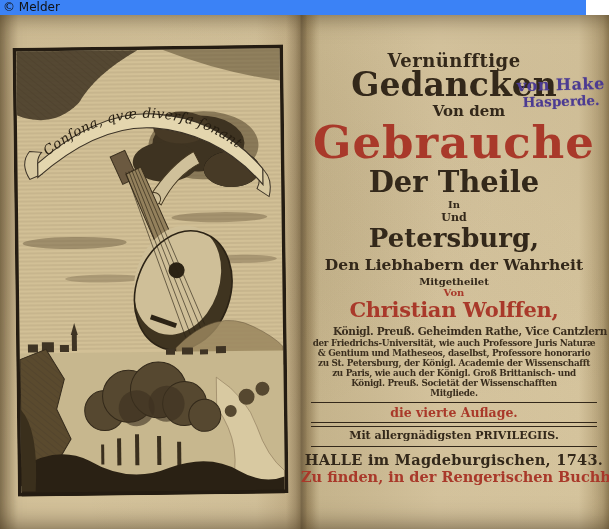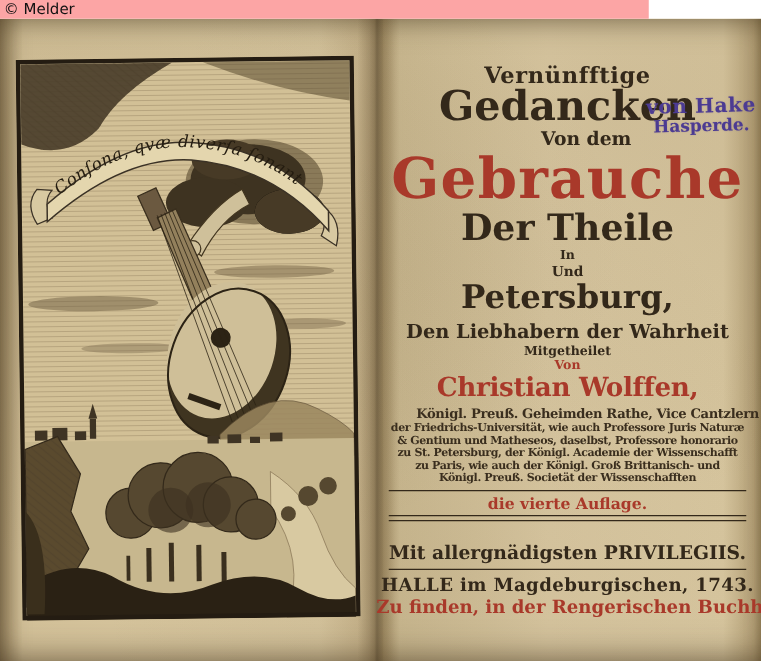--- a/index.html
+++ b/index.html
@@ -1,19 +1,19 @@
 <!DOCTYPE html>
 <html><head>
 <meta charset="utf-8">
 <style>
   html,body{margin:0;padding:0;}
   body{width:609px;height:529px;position:relative;overflow:hidden;background:#fff;
        font-family:"DejaVu Serif", serif;}
   
-  .credit-bar{position:absolute;left:0;top:0;width:519px;height:15px;background:#fca5a5;z-index:5;}
+  .credit-bar{position:absolute;left:0;top:0;width:586px;height:15px;background:#3b82f6;z-index:5;}
   .credit-bar span{position:absolute;left:3px;top:0px;font-family:"DejaVu Sans", sans-serif;
        font-size:12px;color:#111;}
   
   .book{position:absolute;left:0;top:15px;width:609px;height:514px;
     background:
       radial-gradient(ellipse at 18% 35%, rgba(110,88,52,.16), transparent 55%),
       radial-gradient(ellipse at 80% 15%, rgba(110,88,52,.10), transparent 50%),
       radial-gradient(ellipse at 60% 85%, rgba(110,88,52,.10), transparent 55%),
       linear-gradient(90deg,#ab9770 0%,#d3c199 3%,#d8c7a0 42%,#c6b28a 48.5%,#a28e66 50.2%,
                       #cdbc94 52.5%,#dbcaa4 72%,#d7c69f 95%,#b5a178 99%,#9c885f 100%);
@@ -46,21 +46,21 @@
   .f-mitg   {font-size:10px;margin-top:2px;}
   .f-von    {font-size:10px;margin-top:0;}
   .f-wolff  {font-size:21px;line-height:1.15;margin-top:0;letter-spacing:-.3px;}
   .creds{margin-top:3px;line-height:1.14;font-weight:bold;color:#3a2e1e;}
   .creds div{white-space:nowrap;letter-spacing:-.3px;}
   .creds .c0{font-size:10.5px;padding-left:32px;}
   .creds .cs{font-size:8.8px;}
   .rule{border:0;border-top:1.6px solid #33281a;width:286px;margin:4px auto 0;}
   .rule2{width:286px;height:3.5px;border-top:1.4px solid #33281a;border-bottom:1.4px solid #33281a;margin:2px auto 0;}
   .f-edition{font-size:12.5px;margin-top:2px;}
-  .f-priv{font-size:15px;margin-top:16px;}
+  .f-priv{font-size:11px;margin-top:2px;}
   .f-halle{font-size:14.5px;margin-top:4px;letter-spacing:.3px;}
   .f-seller{font-size:14.5px;margin-top:0;}
   
   .stamp{position:absolute;right:2px;top:46px;transform:rotate(-1.5deg);
     color:#4c3b92;text-align:center;font-weight:bold;line-height:1.1;
     text-shadow:0 0 1px rgba(76,59,146,.4);}
   .stamp .s1{font-size:16px;letter-spacing:.5px;}
   .stamp .s2{font-size:13.5px;}
 </style>
 </head>
@@ -199,20 +199,21 @@
     <div class="tp-line red   f-von">Von</div>
     <div class="tp-line red   f-wolff">Christian Wolffen,</div>
 
     <div class="creds">
       <div class="c0">Königl. Preuß. Geheimden Rathe, Vice Cantzlern</div>
       <div class="cs">der Friedrichs-Universität, wie auch Professore Juris Naturæ</div>
       <div class="cs">&amp; Gentium und Matheseos, daselbst, Professore honorario</div>
       <div class="cs">zu St. Petersburg, der Königl. Academie der Wissenschafft</div>
       <div class="cs">zu Paris, wie auch der Königl. Groß Brittanisch- und</div>
       <div class="cs">Königl. Preuß. Societät der Wissenschafften</div>
+      <div class="cs">Mitgliede.</div>
     </div>
 
     <hr class="rule">
     <div class="tp-line red f-edition">die vierte Auflage.</div>
     <div class="rule2"></div>
     <div class="tp-line black f-priv">Mit allergnädigsten PRIVILEGIIS.</div>
     <hr class="rule">
     <div class="tp-line black f-halle">HALLE im Magdeburgischen, 1743.</div>
     <div class="tp-line red f-seller">Zu finden, in der Rengerischen Buchhandl.</div>
   </div>

